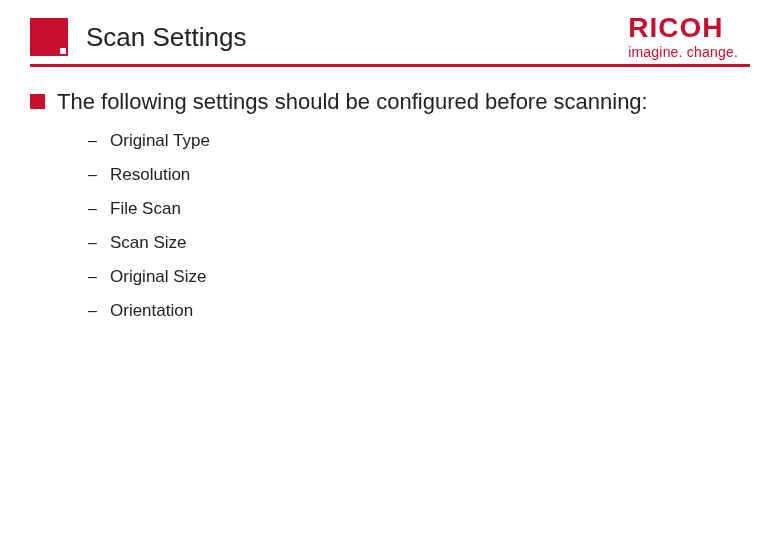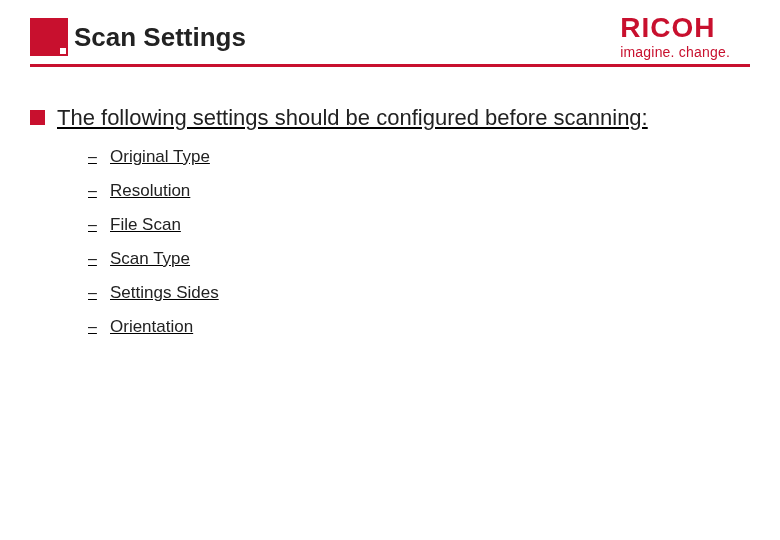--- a/index.html
+++ b/index.html
@@ -34,26 +34,26 @@
       position: absolute;
       right: 2px;
       bottom: 2px;
       width: 6px;
       height: 6px;
       background: #ffffff;
     }
     .title-text {
       font-size: 26px;
       color: #222;
-      margin-left: 6px;
-      font-weight: bold;
+      margin-left: 18px;
+      font-weight: normal;
     }
     .logo {
       position: absolute;
-      right: 50px;
+      right: 42px;
       top: 14px;
       text-align: left;
     }
     .logo-main {
       font-family: Arial, sans-serif;
       font-size: 28px;
       font-weight: bold;
       color: #c8102e;
       letter-spacing: 1px;
       line-height: 1;
@@ -64,22 +64,21 @@
       color: #c8102e;
       letter-spacing: 0.2px;
       margin-top: 2px;
     }
     .header-rule {
       border: none;
       border-top: 3px solid #c8102e;
       margin: 8px 30px 0 30px;
     }
     .content {
-      padding: 36px 30px 0 30px;
-      text-decoration: underline;
+      padding: 20px 30px 0 30px;
     }
     .intro-row {
       display: flex;
       align-items: flex-start;
     }
     .bullet-square {
       width: 15px;
       height: 15px;
       background: #c8102e;
       margin-top: 7px;
@@ -142,24 +141,24 @@
     <div class="sub-item">
       <span class="sub-dash">–</span>
       <span class="sub-text">Resolution</span>
     </div>
     <div class="sub-item">
       <span class="sub-dash">–</span>
       <span class="sub-text">File Scan</span>
     </div>
     <div class="sub-item">
       <span class="sub-dash">–</span>
-      <span class="sub-text">Scan Type</span>
+      <span class="sub-text">Scan Size</span>
     </div>
     <div class="sub-item">
       <span class="sub-dash">–</span>
-      <span class="sub-text">Settings Sides</span>
+      <span class="sub-text">Original Size</span>
     </div>
     <div class="sub-item">
       <span class="sub-dash">–</span>
       <span class="sub-text">Orientation</span>
     </div>
   </div>
 </div>
 
 </body></html>

